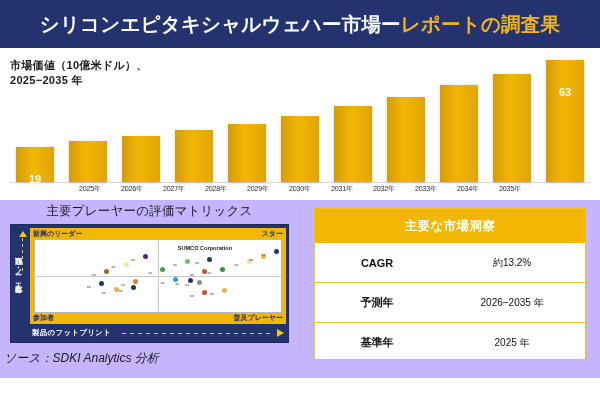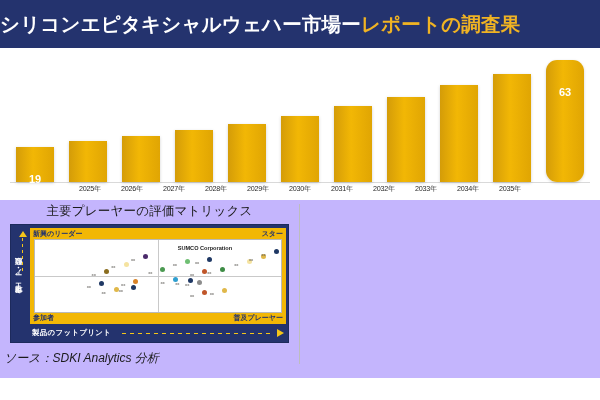--- a/index.html
+++ b/index.html
@@ -6,21 +6,21 @@
   body{
     width:600px;height:400px;overflow:hidden;
     font-family:"Liberation Sans","DejaVu Sans",sans-serif;
     background:#ffffff;position:relative;
   }
   .page{width:600px;height:400px;position:relative;background:#fff;}
 
   
   .header{
     position:absolute;left:0;top:0;width:600px;height:48px;
-    background:#24336e;display:flex;align-items:center;justify-content:flex-start;
+    background:#24336e;display:flex;align-items:center;justify-content:center;
   }
   .header-title{
     font-size:19.5px;font-weight:bold;letter-spacing:.2px;white-space:nowrap;
   }
   .ht-a{color:#ffffff;}
   .ht-b{color:#f0b323;}
 
   
   .chart-wrap{position:absolute;left:0;top:48px;width:600px;height:152px;background:#fff;}
   .chart-title{
@@ -148,20 +148,22 @@
 
 <div class="page">
 
   <div class="header">
     <div class="header-title">
       <span class="ht-a">シリコンエピタキシャルウェハー市場ー</span><span class="ht-b">レポートの調査果</span>
     </div>
   </div>
 
   <div class="chart-wrap">
+    <div class="chart-title">市場価値（10億米ドル）、
+2025−2035 年</div>
     <div class="axis-line"></div>
     <div class="bars" id="bars">
         <div class="bar-col">
           <div class="bar" style="height: 35px;">
             <div class="bar-value">19</div>
           </div>
         </div>
         <div class="bar-col">
           <div class="bar" style="height: 41px;"></div>
         </div>
@@ -183,21 +185,21 @@
         <div class="bar-col">
           <div class="bar" style="height: 85px;"></div>
         </div>
         <div class="bar-col">
           <div class="bar" style="height: 97px;"></div>
         </div>
         <div class="bar-col">
           <div class="bar" style="height: 108px;"></div>
         </div>
         <div class="bar-col">
-          <div class="bar" style="height: 122px; border-radius: 11px;">
+          <div class="bar" style="height: 122px;">
             <div class="bar-value">63</div>
           </div>
         </div>
       </div>
     <div class="xlabels" id="xlabels">
         <div class="xlab">2025年</div>
         <div class="xlab">2026年</div>
         <div class="xlab">2027年</div>
         <div class="xlab">2028年</div>
         <div class="xlab">2029年</div>
@@ -280,16 +282,35 @@
         <div class="m-xaxis">
           <div class="m-xlabel">製品のフットプリント</div>
           <div class="m-xdash"></div>
           <div class="m-xarrow"></div>
         </div>
       </div>
 
       <div class="source">ソース：SDKI Analytics 分析</div>
     </div>
 
+    <div class="insights">
+      <div class="ins-head">
+        <span>主要な市場洞察</span>
+      </div>
+      <div id="ins-rows">
+          <div class="ins-row">
+            <div class="ins-k">CAGR</div>
+            <div class="ins-v">約13.2%</div>
+          </div>
+          <div class="ins-row">
+            <div class="ins-k">予測年</div>
+            <div class="ins-v">2026−2035 年</div>
+          </div>
+          <div class="ins-row">
+            <div class="ins-k">基準年</div>
+            <div class="ins-v">2025 年</div>
+          </div>
+        </div>
+    </div>
   </div>
 
 
 </div>
 
 </body></html>

